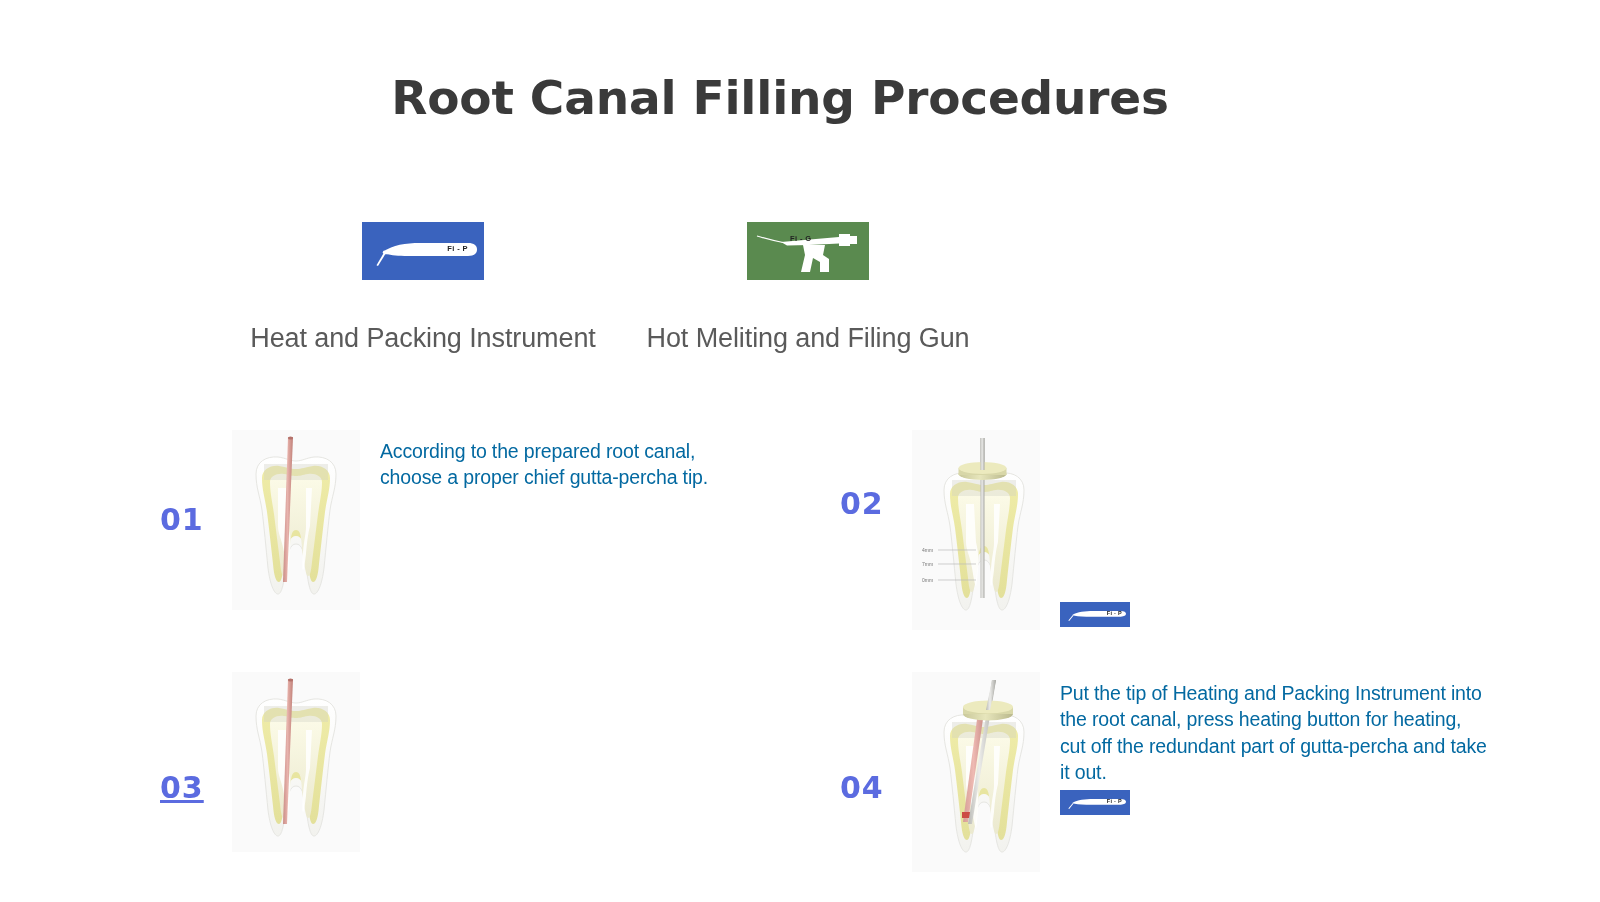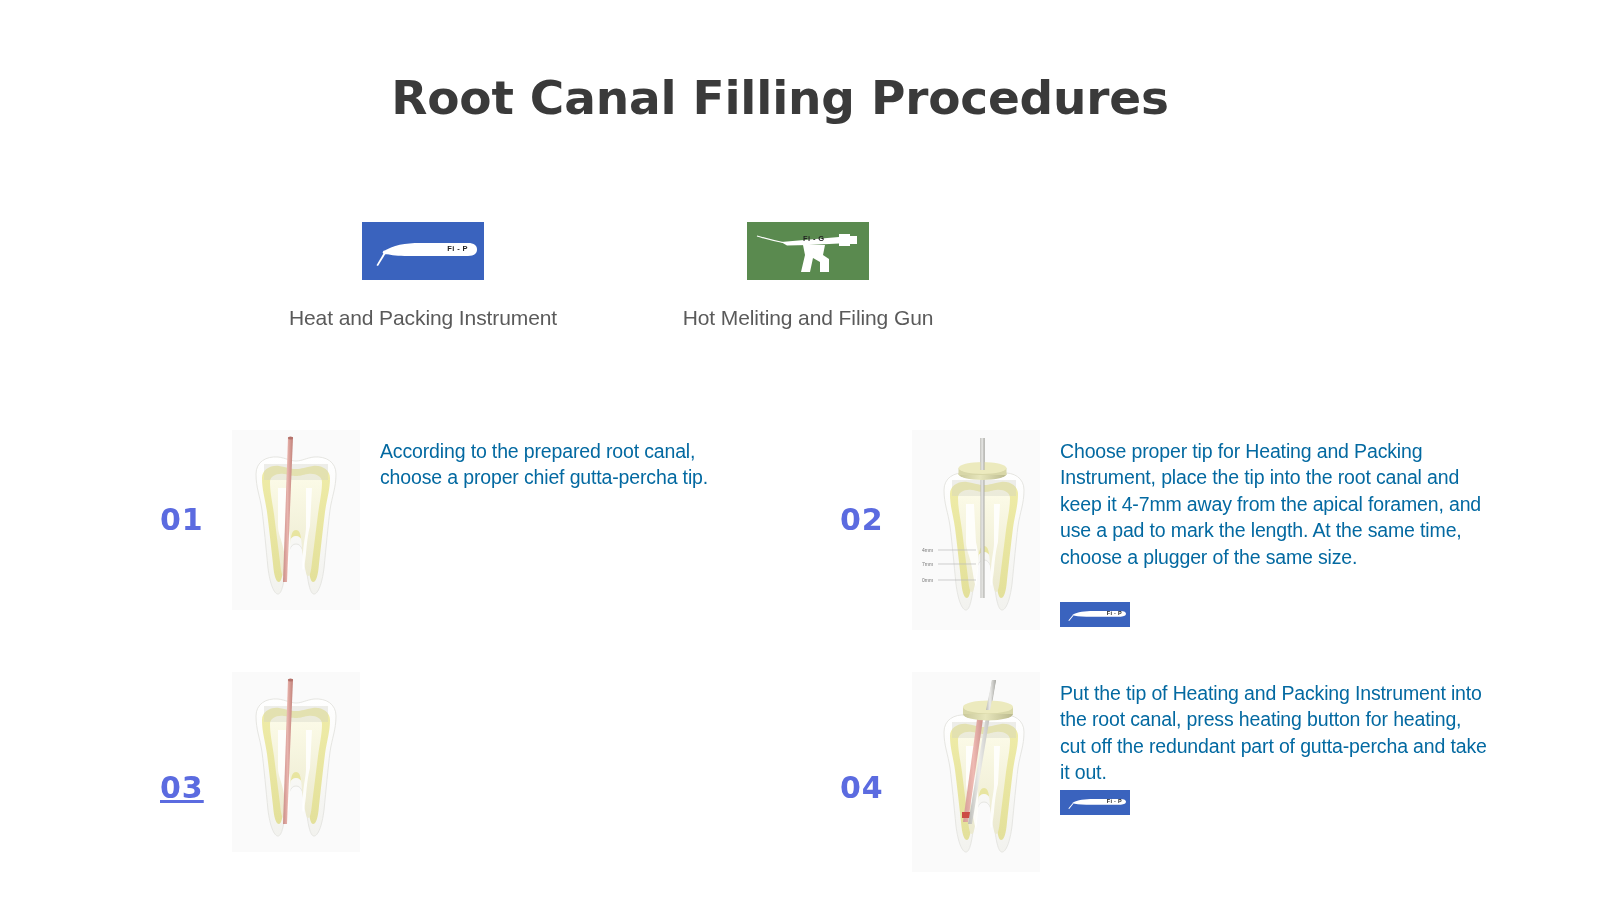--- a/index.html
+++ b/index.html
@@ -36,22 +36,22 @@
   .instr-1{left:386px;width:380px;}
   .instr-2{left:760px;width:350px;}
 
   .instr-box{
     width:122px;height:58px;
     margin:0 auto;
     position:relative;
     overflow:hidden;
   }
   .instr-caption{
-    margin-top:26px;
-    font-size:21px;
+    margin-top:43px;
+    font-size:27px;
     color:#5a5a5a;
     letter-spacing:-0.1px;
     white-space:nowrap;
   }
   .instr-label{
     position:absolute;
     font-size:7.5px;
     font-weight:bold;
     color:#222;
     letter-spacing:0.4px;
@@ -71,21 +71,21 @@
   .step-num{
     position:absolute;
     left:20px;
     font-size:30px;
     font-weight:bold;
     color:#5b6be0;
     letter-spacing:1px;
     font-family:"DejaVu Sans", sans-serif;
   }
   .num-01{top:72px;}
-  .num-02{top:72px;left:20px;}
+  .num-02{top:56px;left:20px;}
   .num-03{top:98px;text-decoration:underline;}
   .num-04{top:98px;left:20px;}
 
   .tooth-panel{
     position:absolute;
     left:92px;top:0;
     width:128px;height:180px;
     background:#fafafa;
   }
   .tooth-panel.tall{height:200px;}
@@ -138,21 +138,21 @@
   </div>
 
   <div class="instr instr-1">
     <div class="instr-box" style="background:#5a8a4f;">
       <svg width="122" height="58" viewBox="0 0 122 58">
         <path d="M10 14 C20 17 28 19 36 20.5" stroke="#ffffff" stroke-width="1.2" fill="none"></path>
         <path d="M34 20 L92 15 L92 12 L103 12 L103 24 L92 24 L92 21.5 L62 23 L40 23.5 Z" fill="#ffffff"></path>
         <path d="M103 14 L110 14 L110 22 L103 22 Z" fill="#ffffff"></path>
         <path d="M56 23 L78 23 L76 33 L82 37 L82 50 L73 50 L73 40 L66 36 L63 50 L54 50 L58 33 Z" fill="#ffffff"></path>
       </svg>
-      <span class="instr-label" style="left:56px;top:12px;">Fi - G</span>
+      <span class="instr-label" style="left:43px;top:12px;">Fi - G</span>
     </div>
     <div class="instr-caption">Hot Meliting and Filing Gun</div>
   </div>
 
 </div>
 
 <div class="step step-01">
   <div class="step-num num-01">01</div>
   <div class="tooth-panel">
     <svg width="128" height="180" viewBox="0 0 128 180">
@@ -230,21 +230,20 @@
       <g>
         <text x="10" y="122" font-size="5" fill="#777" font-family="Liberation Sans, sans-serif">4mm</text>
         <line x1="26" y1="120" x2="64" y2="120" stroke="#b9b9b9" stroke-width="0.7"></line>
         <text x="10" y="136" font-size="5" fill="#777" font-family="Liberation Sans, sans-serif">7mm</text>
         <line x1="26" y1="134" x2="64" y2="134" stroke="#b9b9b9" stroke-width="0.7"></line>
         <text x="10" y="152" font-size="5" fill="#777" font-family="Liberation Sans, sans-serif">0mm</text>
         <line x1="26" y1="150" x2="64" y2="150" stroke="#b9b9b9" stroke-width="0.7"></line>
       </g>
     </svg>
   </div>
-  <div class="step-text">Choose proper tip for Heating and Packing Instrument, place the tip into the root canal and keep it 4-7mm away from the apical foramen, and use a pad to mark the length. At the same time, choose a plugger of the same size.</div>
   <div class="badge" style="left:240px;top:172px;">
     <svg width="70" height="25" viewBox="0 0 122 58" preserveAspectRatio="none">
       <path d="M24 31 L16 44 L14.5 43.2 L22 30.5 Z" fill="#ffffff"></path>
       <path d="M22 29.5 C30 23 44 21 58 21 L106 21 C112 21 115 23.5 115 27.5 C115 31.5 112 34 106 34 L46 34 C34 34 26 33 22 31 Z" fill="#ffffff"></path>
     </svg>
     <span class="badge-label">Fi - P</span>
   </div>
 </div>
 
 <div class="step step-03">

